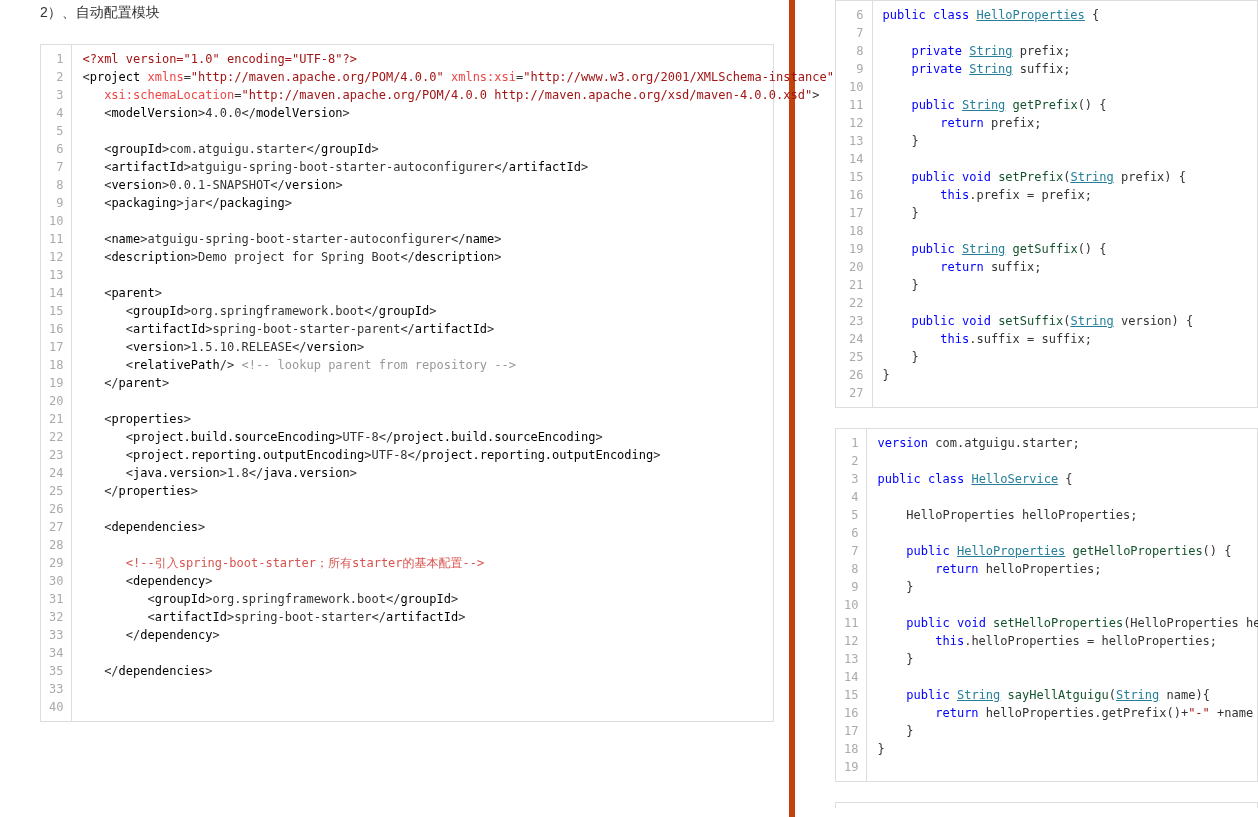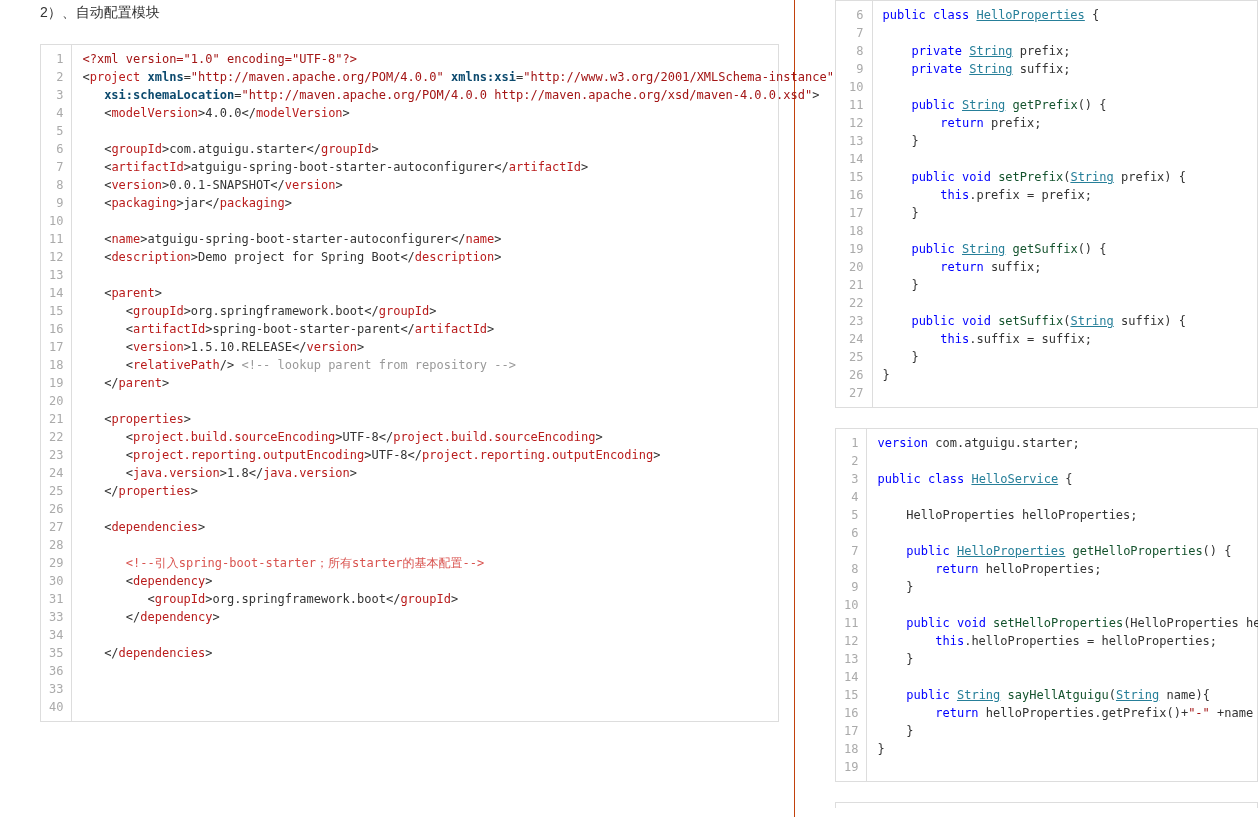--- a/index.html
+++ b/index.html
@@ -1,30 +1,30 @@
 <!DOCTYPE html>
 <html><head>
 <meta charset="utf-8">
 <style>
 * { margin:0; padding:0; box-sizing:border-box; }
 body { background:#fff; font-family:-apple-system,BlinkMacSystemFont,"Segoe UI",sans-serif; font-size:13px; color:#333; }
 .page { display:flex; width:1258px; height:817px; }
-.left { width:795px; padding-left:40px; padding-right:15px; border-right:1px solid #c2410c; }
+.left { width:795px; padding-left:40px; padding-right:15px; border-right:6px solid #c2410c; }
 .right { flex:1; padding-left:40px; padding-right:0; overflow:hidden; }
 .heading { font-size:14px; color:#333; margin:4px 0 22px 0; }
 .codeblock { border:1px solid #ddd; background:#fff; margin-bottom:20px; }
 .codeblock table { border-collapse:collapse; width:100%; }
 .codeblock td.gutter { background:#fff; color:#aaa; text-align:right; padding:0 8px 0 8px; border-right:1px solid #ddd; font-family:Consolas,Monaco,monospace; font-size:12px; vertical-align:top; user-select:none; width:36px; line-height:18px; }
 .codeblock td.code { padding:0 10px; font-family:Consolas,Monaco,monospace; font-size:12px; white-space:pre; line-height:18px; }
 .codeblock tr:first-child td { padding-top:5px; }
 .codeblock tr:last-child td { padding-bottom:5px; }
 
 .xp { color:#a31515; } 
-.tg { color:#b91c1c; } 
-.at { color:#0c4a6e;font-weight:bold; } 
+.tg { color:#000000; } 
+.at { color:#ef4444; } 
 .st { color:#a31515; } 
 .tx { color:#333; }    
 .cm { color:#999;text-align:center; }    
 .cmr{ color:#d9534f; } 
 
 .kw { color:#0000ff; } 
 .cls{ color:#267f99;text-decoration:underline; } 
 .mth{ color:#14532d; } 
 .str{ color:#a31515; }
 .pl { color:#333; }    
@@ -158,34 +158,34 @@
             </tr>
       <tr>
               <td class="gutter">30</td>
               <td class="code">      <span class="tx">&lt;</span><span class="tg">dependency</span><span class="tx">&gt;</span></td>
             </tr>
       <tr>
               <td class="gutter">31</td>
               <td class="code">         <span class="tx">&lt;</span><span class="tg">groupId</span><span class="tx">&gt;</span><span class="tx">org.springframework.boot</span><span class="tx">&lt;/</span><span class="tg">groupId</span><span class="tx">&gt;</span></td>
             </tr>
       <tr>
+              <td class="gutter">32</td>
+              <td class="code">         <span class="tx">&lt;</span><span class="tg">artifactId</span><span class="tx">&gt;</span><span class="tx">spring-boot-starter</span><span class="tx">&lt;/</span><span class="tg">artifactId</span><span class="tx">&gt;</span></td>
+            </tr>
+      <tr>
               <td class="gutter">33</td>
               <td class="code">      <span class="tx">&lt;/</span><span class="tg">dependency</span><span class="tx">&gt;</span></td>
             </tr>
       <tr>
               <td class="gutter">34</td>
               <td class="code"></td>
             </tr>
       <tr>
               <td class="gutter">35</td>
               <td class="code">   <span class="tx">&lt;/</span><span class="tg">dependencies</span><span class="tx">&gt;</span></td>
-            </tr>
-      <tr>
-              <td class="gutter">36</td>
-              <td class="code"></td>
             </tr>
       <tr>
               <td class="gutter">33</td>
               <td class="code"></td>
             </tr>
       <tr>
               <td class="gutter">40</td>
               <td class="code"></td>
             </tr>
     </tbody>
@@ -261,21 +261,21 @@
       <tr>
               <td class="gutter">21</td>
               <td class="code">    <span class="pl">}</span></td>
             </tr>
       <tr>
               <td class="gutter">22</td>
               <td class="code"></td>
             </tr>
       <tr>
               <td class="gutter">23</td>
-              <td class="code">    <span class="kw">public</span> <span class="kw">void</span> <span class="mth">setSuffix</span><span class="pl">(</span><span class="cls">String</span><span class="pl"> suffix) {</span></td>
+              <td class="code">    <span class="kw">public</span> <span class="kw">void</span> <span class="mth">setSuffix</span><span class="pl">(</span><span class="cls">String</span><span class="pl"> version) {</span></td>
             </tr>
       <tr>
               <td class="gutter">24</td>
               <td class="code">        <span class="kw">this</span><span class="pl">.suffix = suffix;</span></td>
             </tr>
       <tr>
               <td class="gutter">25</td>
               <td class="code">    <span class="pl">}</span></td>
             </tr>
       <tr>

